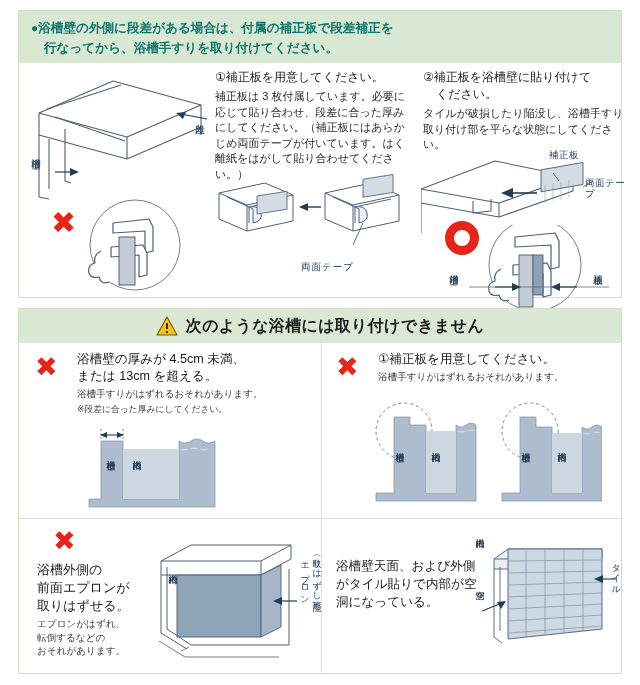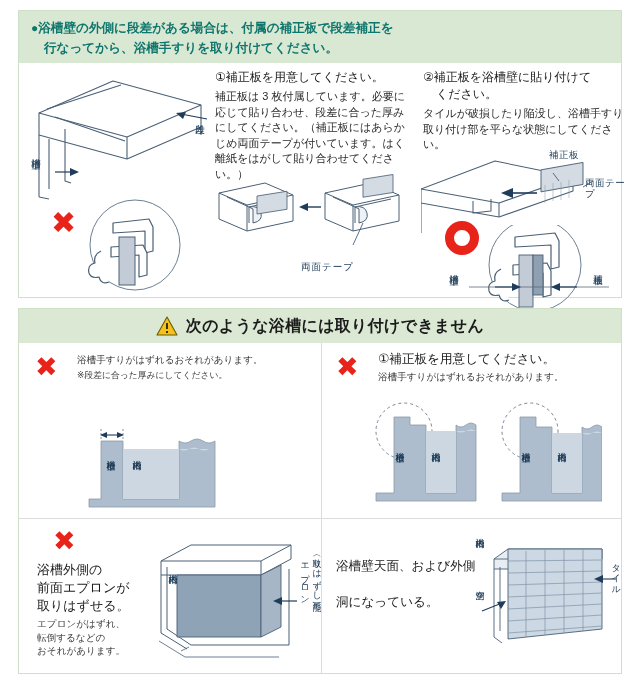--- a/index.html
+++ b/index.html
@@ -225,20 +225,24 @@
         <rect x="10" y="15" width="2" height="2" fill="#3a3000"></rect>
       </svg>
       <span class="wtext">次のような浴槽には取り付けできません</span>
     </div>
 
     <div class="grid">
 
       <div class="cell c-tl">
         <div class="xmark" style="left:16px;top:10px;">✖</div>
         <div style="position:absolute;left:58px;top:8px;width:232px;">
+          <p class="ng-title">
+            <span>浴槽壁の厚みが 4.5cm 未満、</span><br>
+            <span>または 13cm を超える。</span>
+          </p>
           <p class="ng-sub">浴槽手すりがはずれるおそれがあります。</p>
           <p class="ng-note">※段差に合った厚みにしてください。</p>
         </div>
         <div style="position:absolute;left:64px;top:84px;width:180px;height:86px;">
           <svg width="180" height="86" viewBox="0 0 180 86">
             <g stroke="#7a8794" stroke-width=".9" stroke-dasharray="2,2" fill="none">
               <line x1="18" y1="2" x2="18" y2="14"></line>
                 <line x1="40" y1="2" x2="40" y2="14"></line>
             </g>
             <line x1="19" y1="8" x2="39" y2="8" stroke="#1f3c5a" stroke-width="1.1"></line>
@@ -316,21 +320,21 @@
           <div class="lbl lbl-v lbl-dk" style="left:16px;top:34px;font-size:9px;">浴槽内</div>
           <div class="lbl lbl-v lbl-dk" style="left:148px;top:24px;font-size:9px;">エプロン</div>
           <div class="lbl lbl-v lbl-dk" style="left:160px;top:18px;font-size:9px;">（取りはずし可能）</div>
         </div>
       </div>
 
       <div class="cell c-br">
         <div style="position:absolute;left:14px;top:38px;width:162px;">
           <p class="ng-title" style="font-size:12.6px;line-height:18px;">
             <span>浴槽壁天面、および外側</span><br>
-            <br>
+            <span>がタイル貼りで内部が空</span><br>
             <span>洞になっている。</span>
           </p>
         </div>
         <div style="position:absolute;left:152px;top:6px;width:148px;height:132px;">
           <svg width="148" height="128" viewBox="0 0 148 128">
             <g fill="none" stroke="#4a6076" stroke-width=".9" stroke-linejoin="round">
               <path d="M20 34 L34 24 L128 24 L128 34 L114 44 L20 44 Z" fill="#e7edf3"></path>
               <path d="M20 34 L114 34 L128 24"></path>
                 <path d="M114 34 L114 44"></path>
               <path d="M20 44 L20 112"></path>

